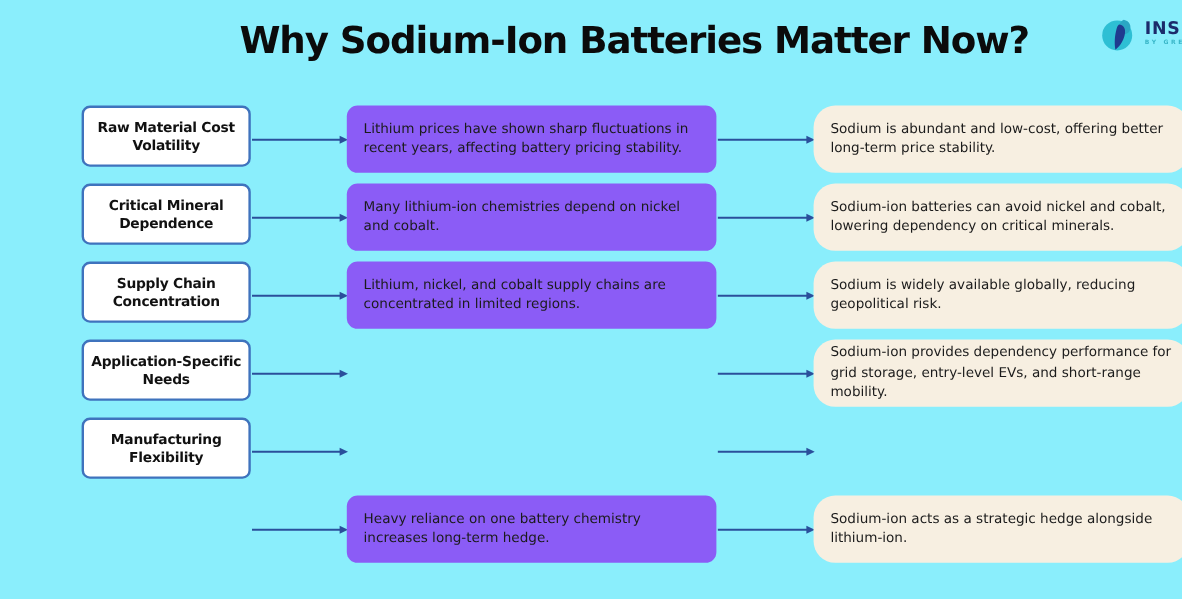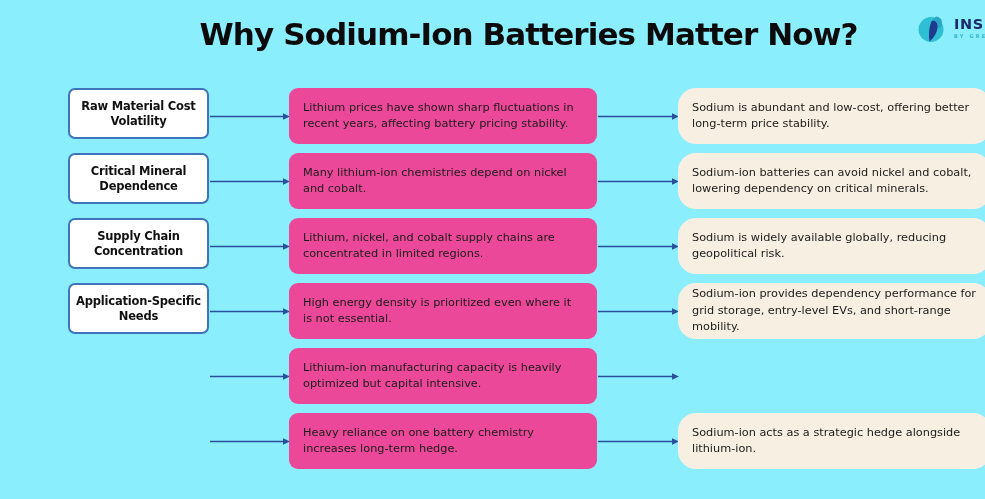--- a/index.html
+++ b/index.html
@@ -121,21 +121,21 @@
     font-family: "DejaVu Sans", sans-serif;
   }
 
   
   .issue-box {
     position: absolute;
     left: 243px;
     top: 0;
     width: 308px;
     height: 56px;
-    background: #ec4899;
+    background: #8b5cf6;
     border-radius: 9px;
     box-sizing: border-box;
     display: flex;
     align-items: center;
     padding: 0 14px;
   }
   
   .answer-box {
     position: absolute;
     left: 632px;
@@ -266,43 +266,40 @@
     <div class="row">
       <div class="cause-box">
         <span class="cause-label">Application-Specific Needs</span>
       </div>
       <div class="arrow arrow-1">
         <svg width="80" height="9" viewBox="0 0 80 9" xmlns="http://www.w3.org/2000/svg">
           <line x1="0" y1="4.5" x2="74" y2="4.5" stroke="#2a4f9b" stroke-width="1.6"></line>
           <polygon points="73,1.2 80,4.5 73,7.8" fill="#2a4f9b"></polygon>
         </svg>
       </div>
-      <div class="issue-box">
-        <span class="body-text">High energy density is prioritized even where it is not essential.</span>
-      </div>
       <div class="arrow arrow-2">
         <svg width="81" height="9" viewBox="0 0 81 9" xmlns="http://www.w3.org/2000/svg">
           <line x1="0" y1="4.5" x2="75" y2="4.5" stroke="#2a4f9b" stroke-width="1.6"></line>
           <polygon points="74,1.2 81,4.5 74,7.8" fill="#2a4f9b"></polygon>
         </svg>
       </div>
       <div class="answer-box">
         <span class="body-text">Sodium-ion provides dependency performance for grid storage, entry-level EVs, and short-range mobility.</span>
       </div>
     </div>
 
     <div class="row">
-      <div class="arrow arrow-1">
-        <svg width="80" height="9" viewBox="0 0 80 9" xmlns="http://www.w3.org/2000/svg">
-          <line x1="0" y1="4.5" x2="74" y2="4.5" stroke="#2a4f9b" stroke-width="1.6"></line>
-          <polygon points="73,1.2 80,4.5 73,7.8" fill="#2a4f9b"></polygon>
-        </svg>
-      </div>
-      <div class="issue-box">
-        <span class="body-text">Lithium-ion manufacturing capacity is heavily optimized but capital intensive.</span>
+      <div class="cause-box">
+        <span class="cause-label">Manufacturing Flexibility</span>
+      </div>
+      <div class="arrow arrow-1">
+        <svg width="80" height="9" viewBox="0 0 80 9" xmlns="http://www.w3.org/2000/svg">
+          <line x1="0" y1="4.5" x2="74" y2="4.5" stroke="#2a4f9b" stroke-width="1.6"></line>
+          <polygon points="73,1.2 80,4.5 73,7.8" fill="#2a4f9b"></polygon>
+        </svg>
       </div>
       <div class="arrow arrow-2">
         <svg width="81" height="9" viewBox="0 0 81 9" xmlns="http://www.w3.org/2000/svg">
           <line x1="0" y1="4.5" x2="75" y2="4.5" stroke="#2a4f9b" stroke-width="1.6"></line>
           <polygon points="74,1.2 81,4.5 74,7.8" fill="#2a4f9b"></polygon>
         </svg>
       </div>
     </div>
 
     <div class="row">

